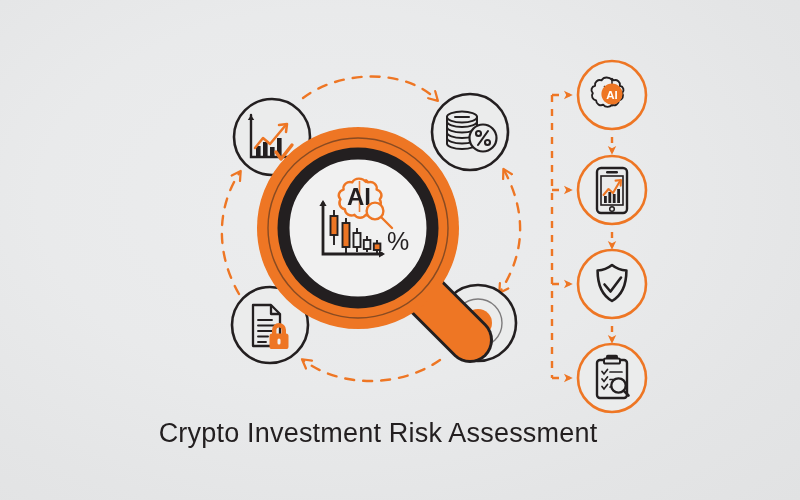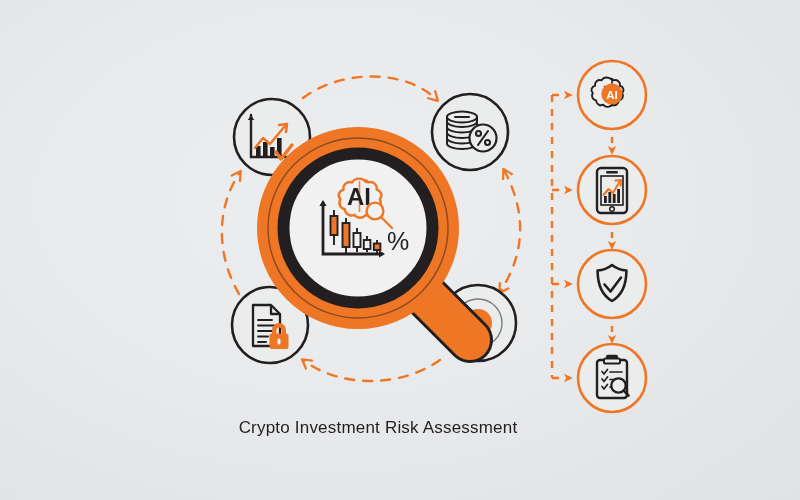--- a/index.html
+++ b/index.html
@@ -12,21 +12,21 @@
     position: relative;
     width: 800px; height: 500px;
     background: radial-gradient(ellipse at 42% 40%, #ecedee 0%, #e9eaeb 45%, #e4e5e6 75%, #e1e2e3 100%);
   }
   #art { position: absolute; inset: 0; }
   .title {
     position: absolute;
     left: 0; right: 0;
     top: 418px;
     text-align: center;
-    font-size: 17px;
+    font-size: 27px;
     letter-spacing: 0.2px;
     color: #231f20;
     font-family: "Liberation Sans", sans-serif;
   }
   
   .title-inner { display: inline-block; transform: translateX(-22px); }
 </style>
 </head>
 <body>
 

